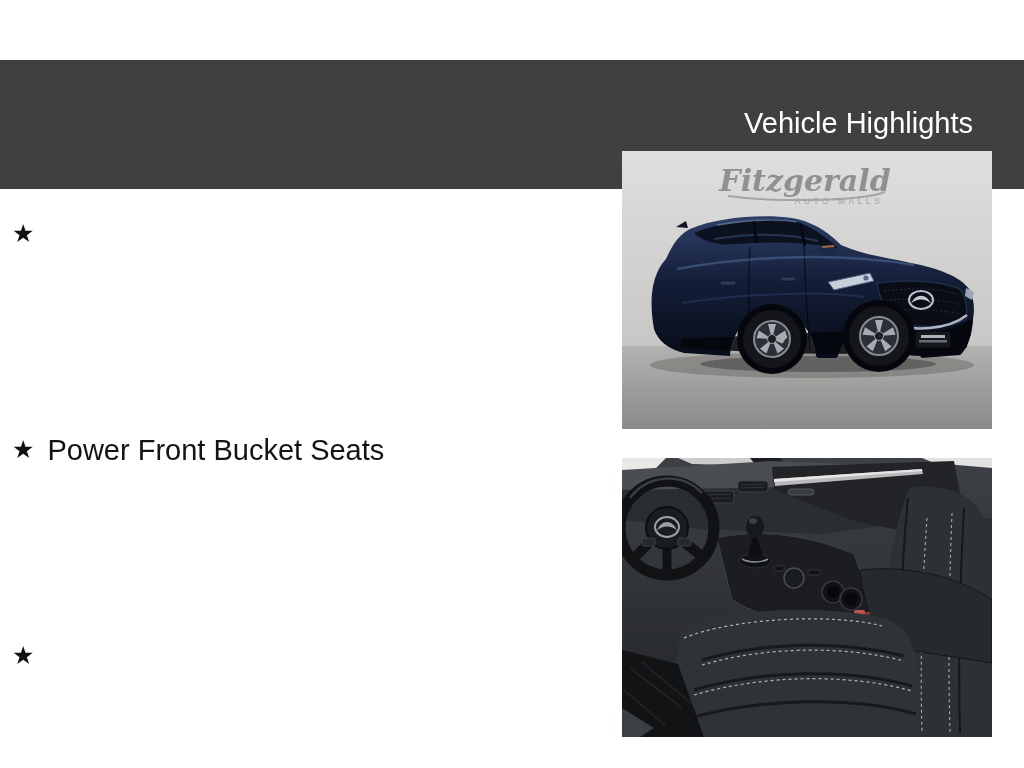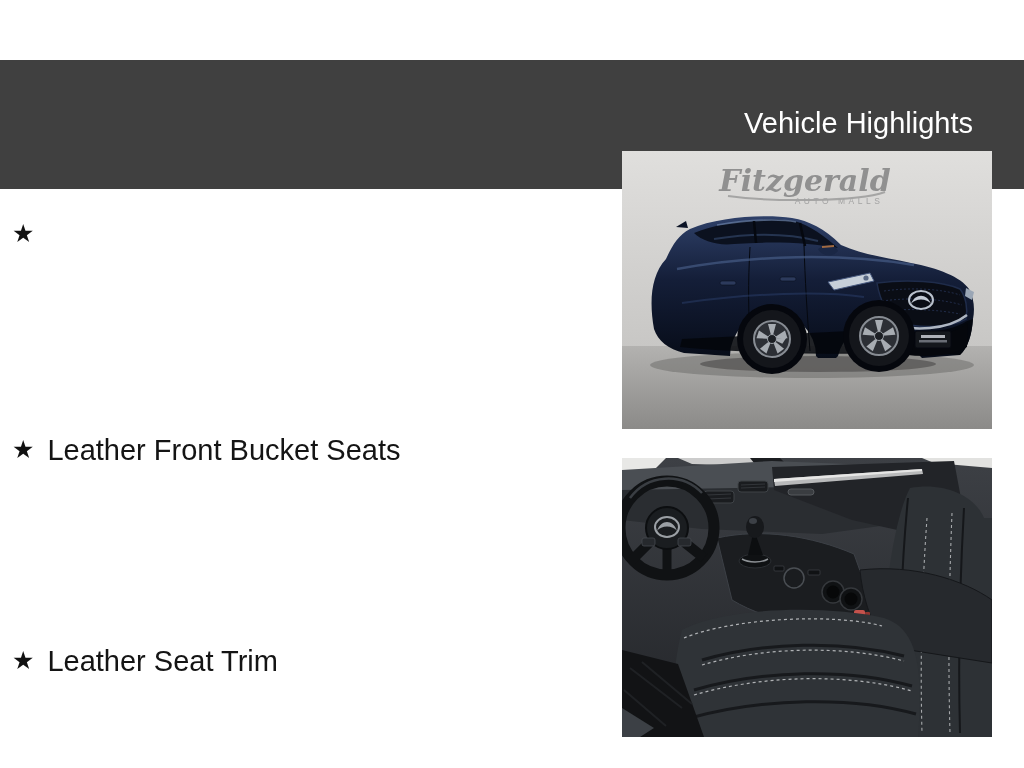--- a/index.html
+++ b/index.html
@@ -38,25 +38,24 @@
 <div class="header-bar">
   <h1 class="page-title">Vehicle Highlights</h1>
 </div>
 
 <ul class="highlights">
   <li class="highlight-item">
     <span class="star">★</span>
   </li>
   <li class="highlight-item">
     <span class="star">★</span>
-    <span>Leather Front Bucket Seats</span>
+    <span>Power Front Bucket Seats</span>
   </li>
   <li class="highlight-item">
     <span class="star">★</span>
-    <span>Leather Seat Trim</span>
   </li>
 </ul>
 
 <figure class="photo photo-exterior" style="margin:0;">
   <svg viewBox="0 0 370 278" xmlns="http://www.w3.org/2000/svg">
     <defs>
       <linearGradient id="wall" x1="0" y1="0" x2="0" y2="1">
         <stop offset="0" stop-color="#e0dfdd"></stop>
           <stop offset="1" stop-color="#c8c7c5"></stop>
       </linearGradient>

